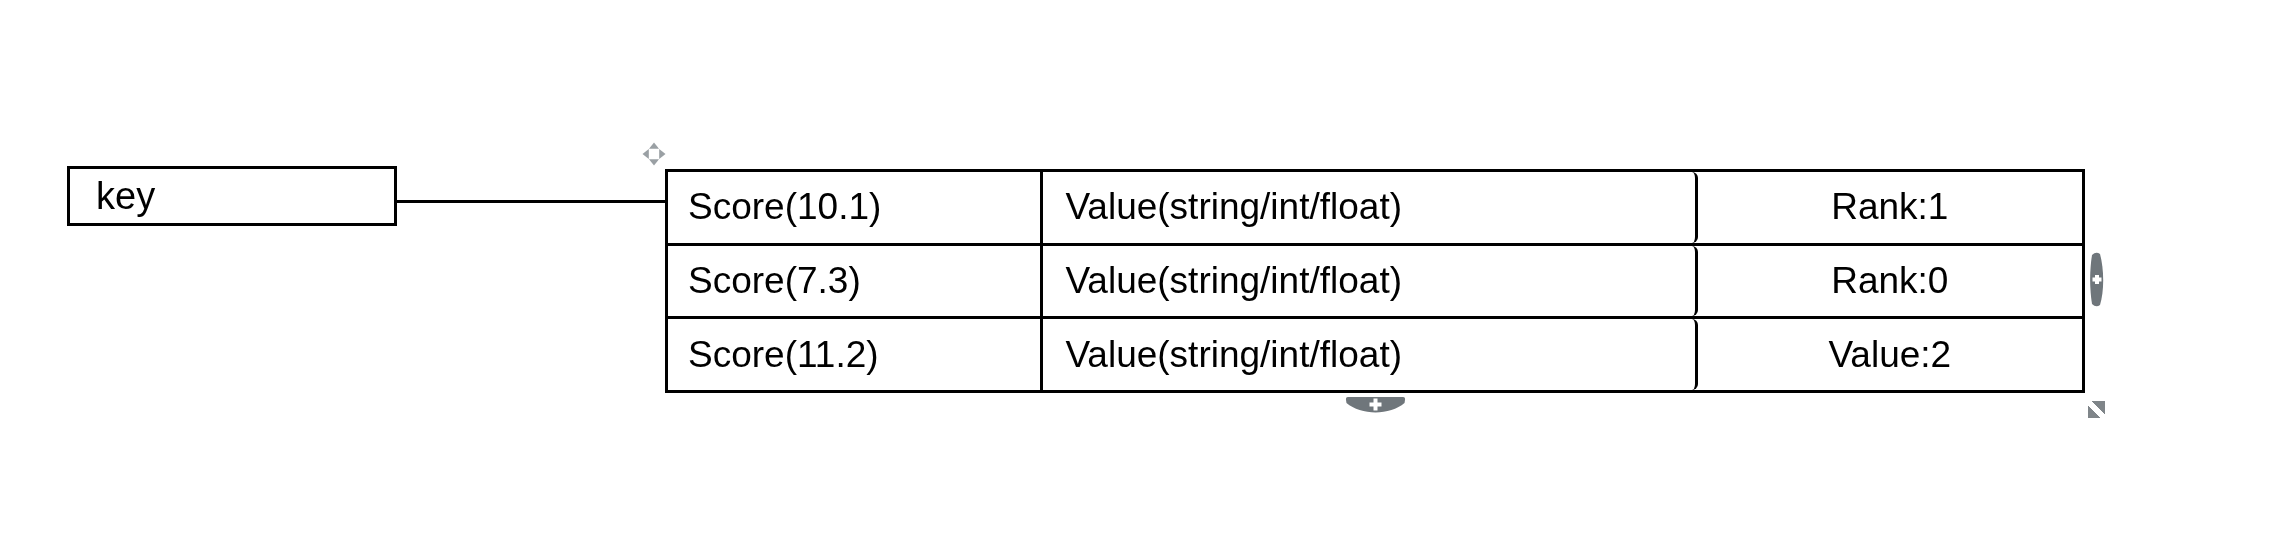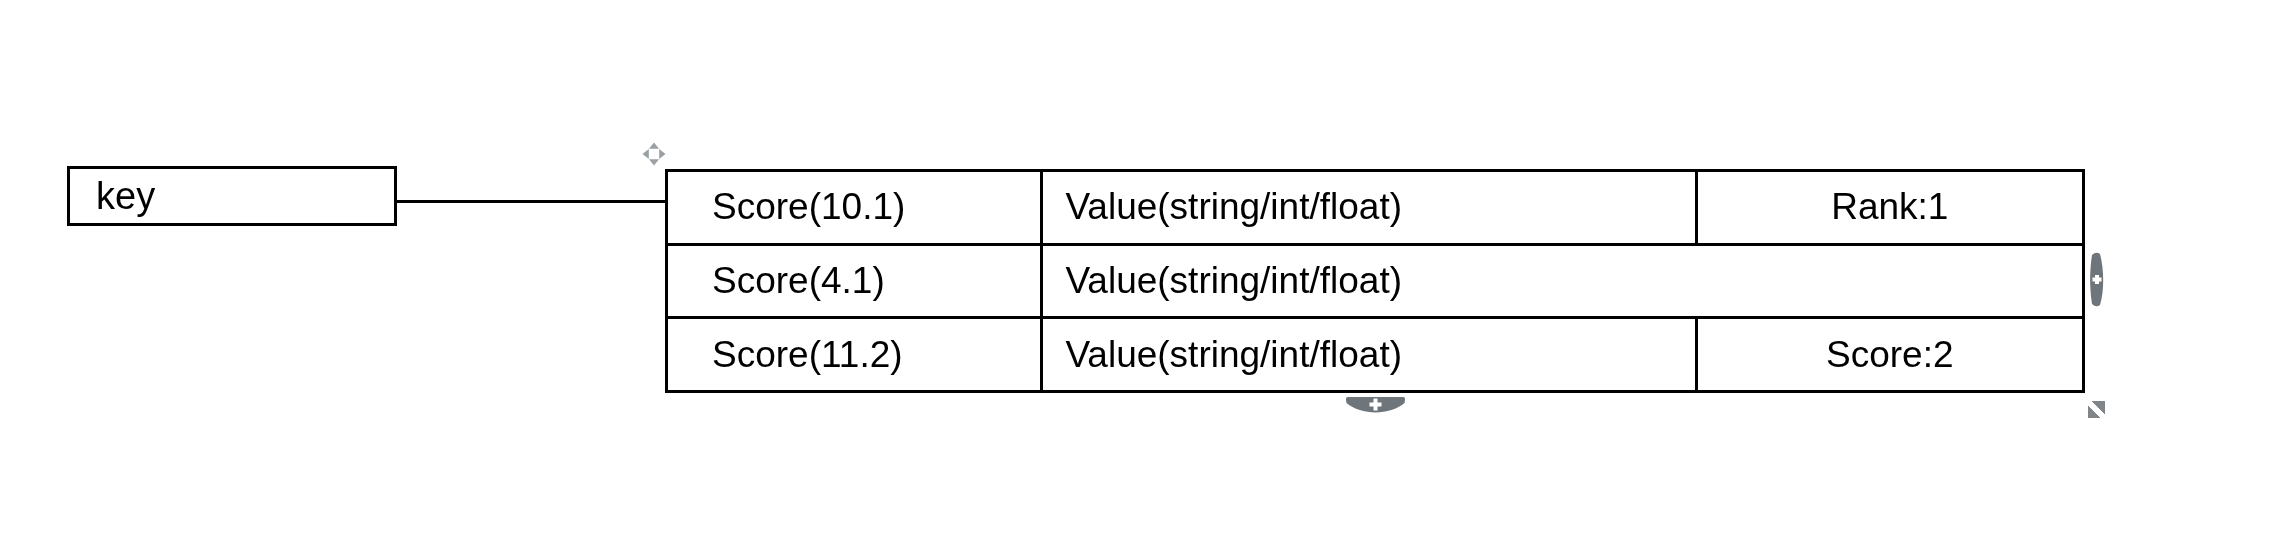--- a/index.html
+++ b/index.html
@@ -55,22 +55,22 @@
   .t-row:not(:last-child) { border-bottom: 3px solid var(--border-color, #000); }
   .t-cell {
     display: flex;
     align-items: center;
     font-size: 37px;
     white-space: nowrap;
     overflow: hidden;
     min-width: 0;
   }
   .t-cell:not(:last-child) { border-right: 3px solid var(--border-color, #000); }
-  .cell-score { padding-left: 44px; }
-  .cell-value { padding-left: 22px; }
+  .cell-score { padding-left: 20px; }
+  .cell-value { padding-left: 22px; border-radius: 6px; }
   .cell-rank  { justify-content: center; text-align: center; }
 
   
   .move-handle {
     position: absolute;
     left: 642px; top: 142px;
     width: 24px; height: 24px;
     cursor: move;
   }
   .add-col-btn {
@@ -116,36 +116,39 @@
       <div class="t-cell cell-value">
         <span>Value(string/int/float)</span>
       </div>
       <div class="t-cell cell-rank">
         <span>Rank:1</span>
       </div>
     </div>
 
     <div class="t-row">
       <div class="t-cell cell-score">
-        <span>Score(4.1)</span>
+        <span>Score(7.3)</span>
       </div>
       <div class="t-cell cell-value">
         <span>Value(string/int/float)</span>
+      </div>
+      <div class="t-cell cell-rank">
+        <span>Rank:0</span>
       </div>
     </div>
 
     <div class="t-row">
       <div class="t-cell cell-score">
         <span>Score(11.2)</span>
       </div>
       <div class="t-cell cell-value">
         <span>Value(string/int/float)</span>
       </div>
       <div class="t-cell cell-rank">
-        <span>Score:2</span>
+        <span>Value:2</span>
       </div>
     </div>
 
   </div>
 
   <div class="move-handle">
     <svg width="24" height="24" viewBox="0 0 24 24">
       <g fill="#9aa0a4">
         <polygon points="12,0.5 7,6.8 17,6.8"></polygon>
         <polygon points="12,23.5 7,17.2 17,17.2"></polygon>

